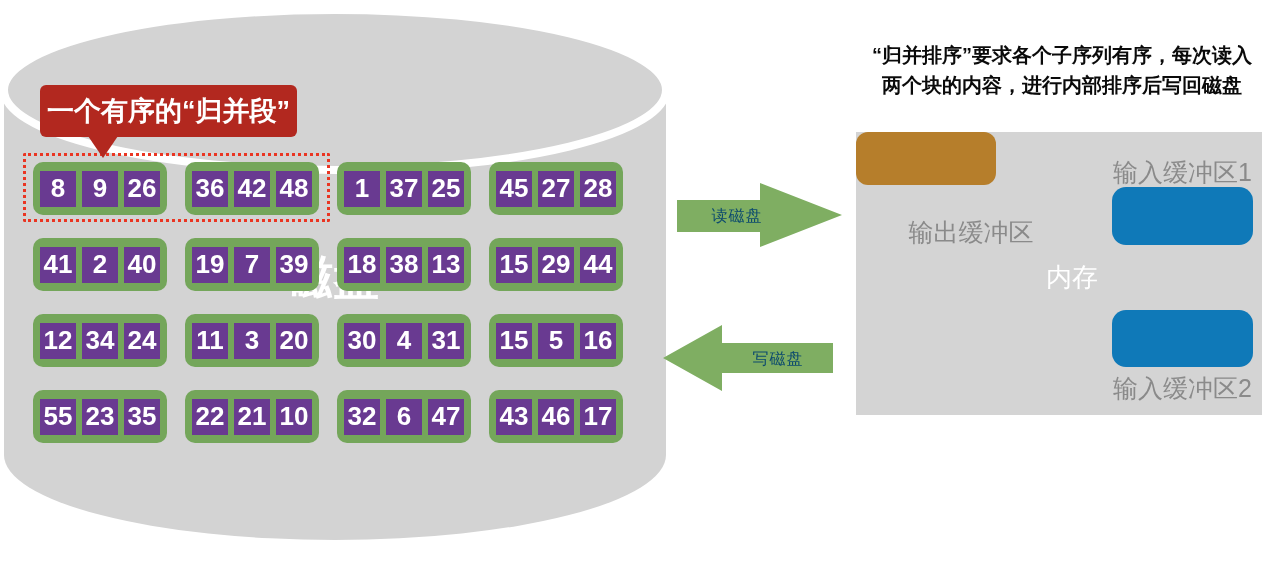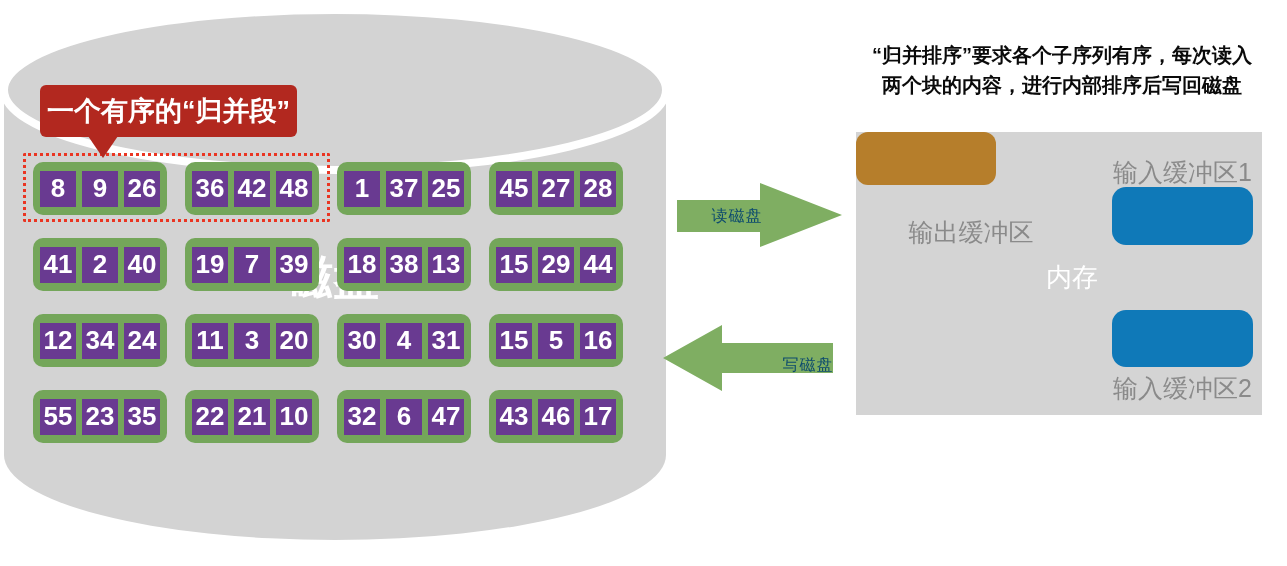--- a/index.html
+++ b/index.html
@@ -44,21 +44,21 @@
     position:absolute;left:88px;top:136px;z-index:4;width:0;height:0;
     border-left:15px solid transparent;border-right:15px solid transparent;
     border-top:22px solid #b2281f;
   }
   
   .arrow-label{
     position:absolute;z-index:5;color:#0c4a6e;font-size:16px;letter-spacing:1px;
     text-align:center;white-space:nowrap;
   }
   .read-label{left:695px;top:206px;width:84px;}
-  .write-label{left:763px;top:349px;width:90px;margin-top:6px;}
+  .write-label{left:733px;top:349px;width:90px;}
   
   .memory-box{position:absolute;left:856px;top:132px;width:406px;height:283px;background:#d4d4d4;z-index:1;}
   .mem-label-gray{position:absolute;color:#8a8a8a;font-size:25px;text-align:center;white-space:nowrap;}
   .buf1-label{left:256px;top:24px;width:141px;}
   .out-label{left:36px;top:84px;width:158px;}
   .buf2-label{left:256px;top:240px;width:141px;}
   .buffer{position:absolute;border-radius:14px;}
   .buf-blue{background:#0f79b8;}
   .buf1{left:256px;top:55px;width:141px;height:58px;}
   .buf2{left:256px;top:178px;width:141px;height:57px;}

